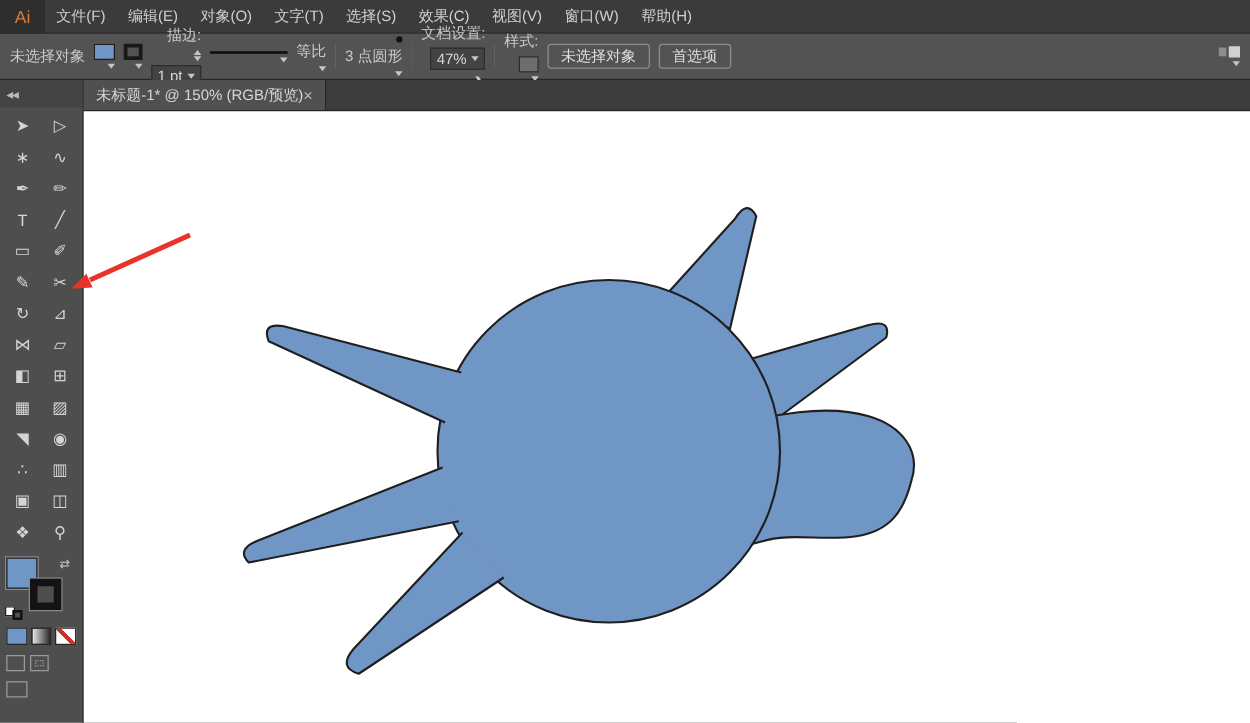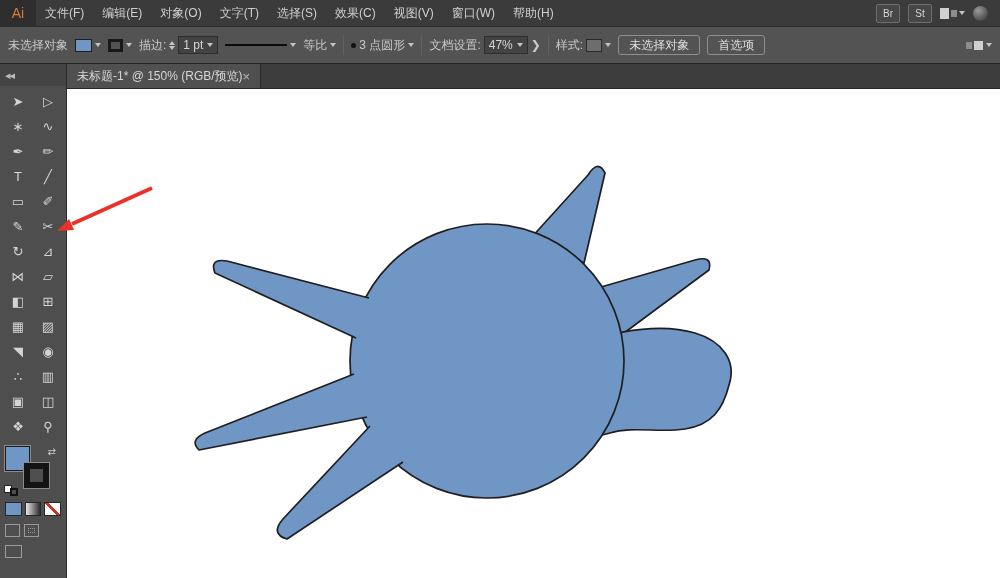--- a/index.html
+++ b/index.html
@@ -22,21 +22,21 @@
   .sphere-icon { width:15px; height:15px; border-radius:50%;
                  background:radial-gradient(circle at 35% 30%, #9a9a9a, #2f2f2f); }
   .caret { width:0; height:0; border-left:3px solid transparent; border-right:3px solid transparent;
            border-top:4px solid #c4c4c4; display:inline-block; }
 
   
   .controlbar { height:31px; background:#535353; border-bottom:1px solid #262626;
                 display:flex; align-items:center; gap:7px; padding:18px 8px;
                 font-size:12px; color:#c9c9c9; white-space:nowrap; }
   .cb-sep { width:1px; height:20px; background:#424242; border-right:1px solid #616161; }
-  .cb-group { display:flex; align-items:center; gap:3px; }
+  .cb-group { display:flex; align-items:flex-end; gap:3px;flex-direction:column; }
   .cb-box { background:#434343; border:1px solid #2e2e2e; height:18px; padding:0 4px;
             display:flex; align-items:center; gap:4px; color:#d6d6d6; }
   .fill-swatch-sm { width:17px; height:13px; border:1px solid #1f1f1f; }
   .stroke-swatch-sm { width:15px; height:13px; border:3px solid #191919; background:transparent; }
   .spinner { display:flex; flex-direction:column; gap:1px; }
   .spinner i { width:0; height:0; border-left:3px solid transparent; border-right:3px solid transparent; }
   .spinner .up { border-bottom:4px solid #c4c4c4; }
   .spinner .dn { border-top:4px solid #c4c4c4; }
   .line-preview { width:62px; height:2px; background:#0c0c0c; }
   .dot-preview { width:5px; height:5px; background:#111; border-radius:50%; }
@@ -99,30 +99,20 @@
   <div class="ai-logo">Ai</div>
   <span class="menu-item">文件(F)</span>
   <span class="menu-item">编辑(E)</span>
   <span class="menu-item">对象(O)</span>
   <span class="menu-item">文字(T)</span>
   <span class="menu-item">选择(S)</span>
   <span class="menu-item">效果(C)</span>
   <span class="menu-item">视图(V)</span>
   <span class="menu-item">窗口(W)</span>
   <span class="menu-item">帮助(H)</span>
-  <div class="menubar-right">
-    <div class="mini-btn">Br</div>
-    <div class="mini-btn">St</div>
-    <div class="layout-icon">
-      <div class="sq1"></div>
-        <div class="sq2"></div>
-        <span class="caret"></span>
-    </div>
-    <div class="sphere-icon"></div>
-  </div>
 </div>
 
 <div class="controlbar">
   <span>未选择对象</span>
   <div class="cb-group">
     <div class="fill-swatch-sm" style="background-color: rgb(112, 150, 198);"></div>
     <span class="caret"></span>
   </div>
   <div class="cb-group">
     <div class="stroke-swatch-sm"></div>

